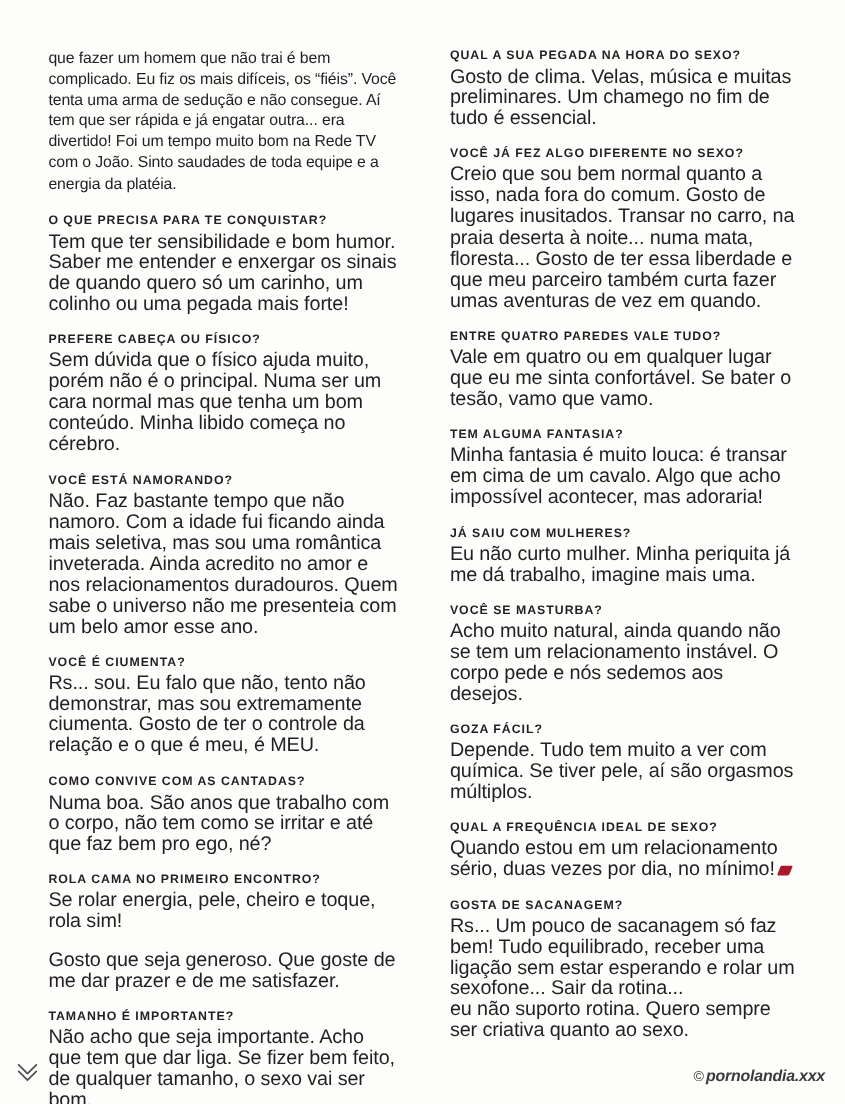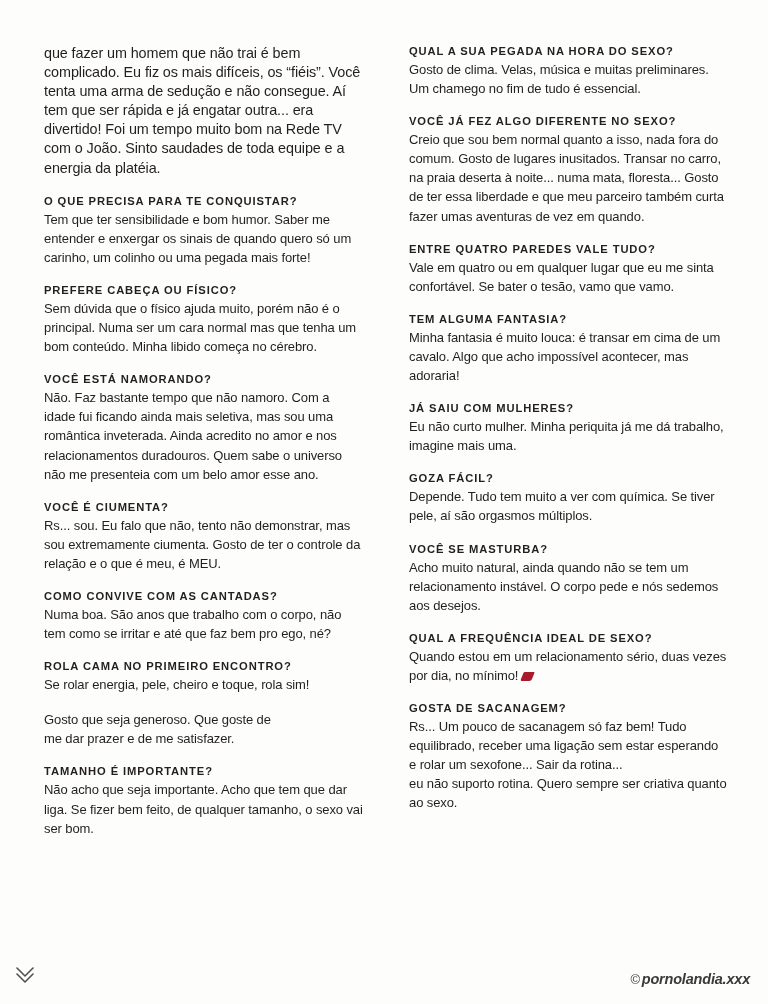--- a/index.html
+++ b/index.html
@@ -54,21 +54,21 @@
     letter-spacing: 0.9px;
     color: #231f20;
     line-height: 15px;
     margin: 0 0 1px 0;
     text-transform: uppercase;
     white-space: nowrap;
   }
 
   .a-body {
     font-family: "Liberation Sans", sans-serif;
-    font-size: 13px;
+    font-size: 18px;
     line-height: 19.1px;
     color: #231f20;
     margin: 0;
     letter-spacing: -0.1px;
   }
 
   .lead-para {
     font-family: "Liberation Sans", sans-serif;
     font-size: 14.4px;
     line-height: 19.1px;
@@ -200,27 +200,27 @@
         <h3 class="q-head">TEM ALGUMA FANTASIA?</h3>
         <p class="a-body">Minha fantasia é muito louca: é transar em cima de um cavalo. Algo que acho impossível acontecer, mas adoraria!</p>
       </div>
 
       <div class="qa-block">
         <h3 class="q-head">JÁ SAIU COM MULHERES?</h3>
         <p class="a-body">Eu não curto mulher. Minha periquita já me dá trabalho, imagine mais uma.</p>
       </div>
 
       <div class="qa-block">
+        <h3 class="q-head">VOCÊ SE MASTURBA?</h3>
+        <p class="a-body">Acho muito natural,  ainda quando não se tem um relacionamento instável. O corpo pede e nós sedemos aos desejos.</p>
+      </div>
+
+      <div class="qa-block">
         <h3 class="q-head">GOZA FÁCIL?</h3>
         <p class="a-body">Depende. Tudo tem muito a ver com química. Se tiver pele, aí são orgasmos múltiplos.</p>
-      </div>
-
-      <div class="qa-block">
-        <h3 class="q-head">VOCÊ SE MASTURBA?</h3>
-        <p class="a-body">Acho muito natural,  ainda quando não se tem um relacionamento instável. O corpo pede e nós sedemos aos desejos.</p>
       </div>
 
       <div class="qa-block">
         <h3 class="q-head">QUAL A FREQUÊNCIA IDEAL DE SEXO?</h3>
         <p class="a-body"><span>Quando estou em um relacionamento sério, duas vezes por dia, no mínimo!</span><span class="endmark"></span></p>
       </div>
 
       <div class="qa-block">
         <h3 class="q-head">GOSTA DE SACANAGEM?</h3>
         <p class="a-body" style="white-space: pre-line;">Rs... Um pouco de sacanagem só faz bem! Tudo equilibrado, receber uma ligação sem estar esperando e rolar um sexofone... Sair da rotina...

